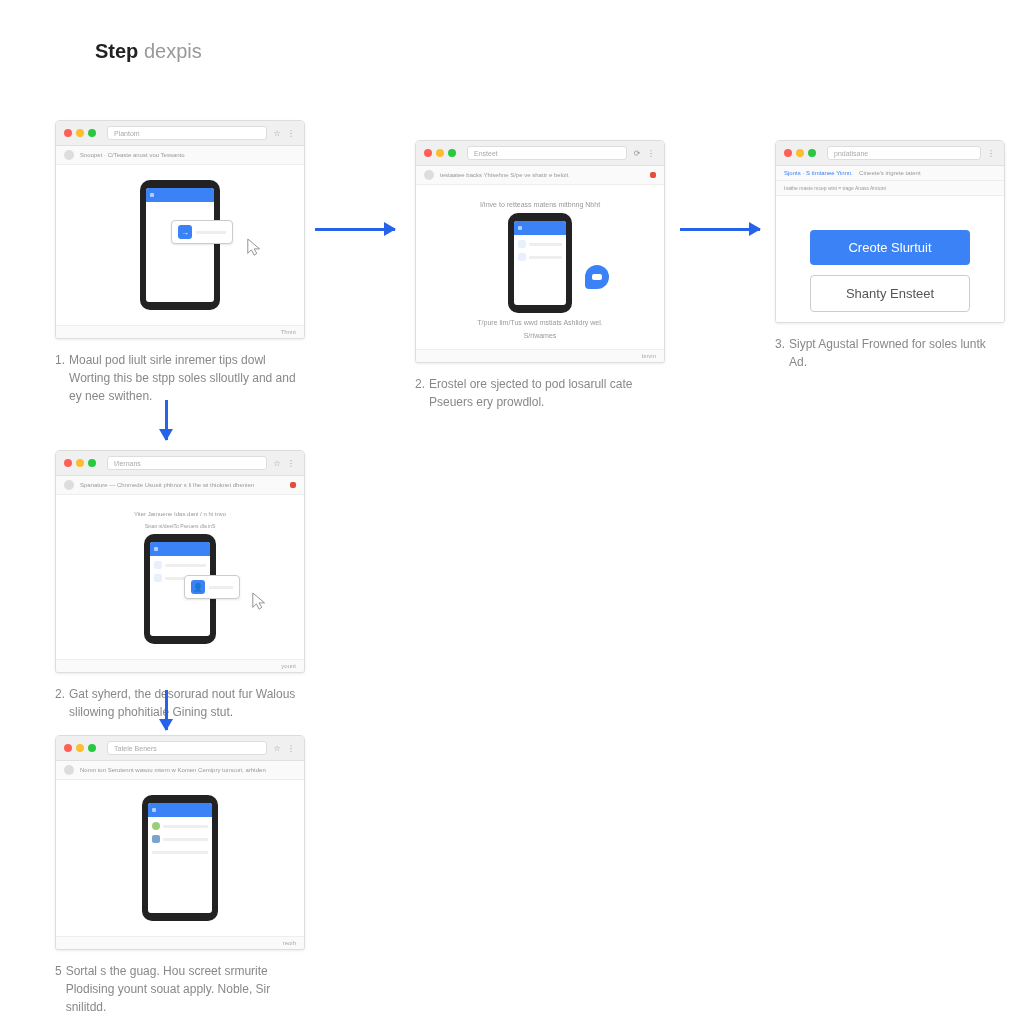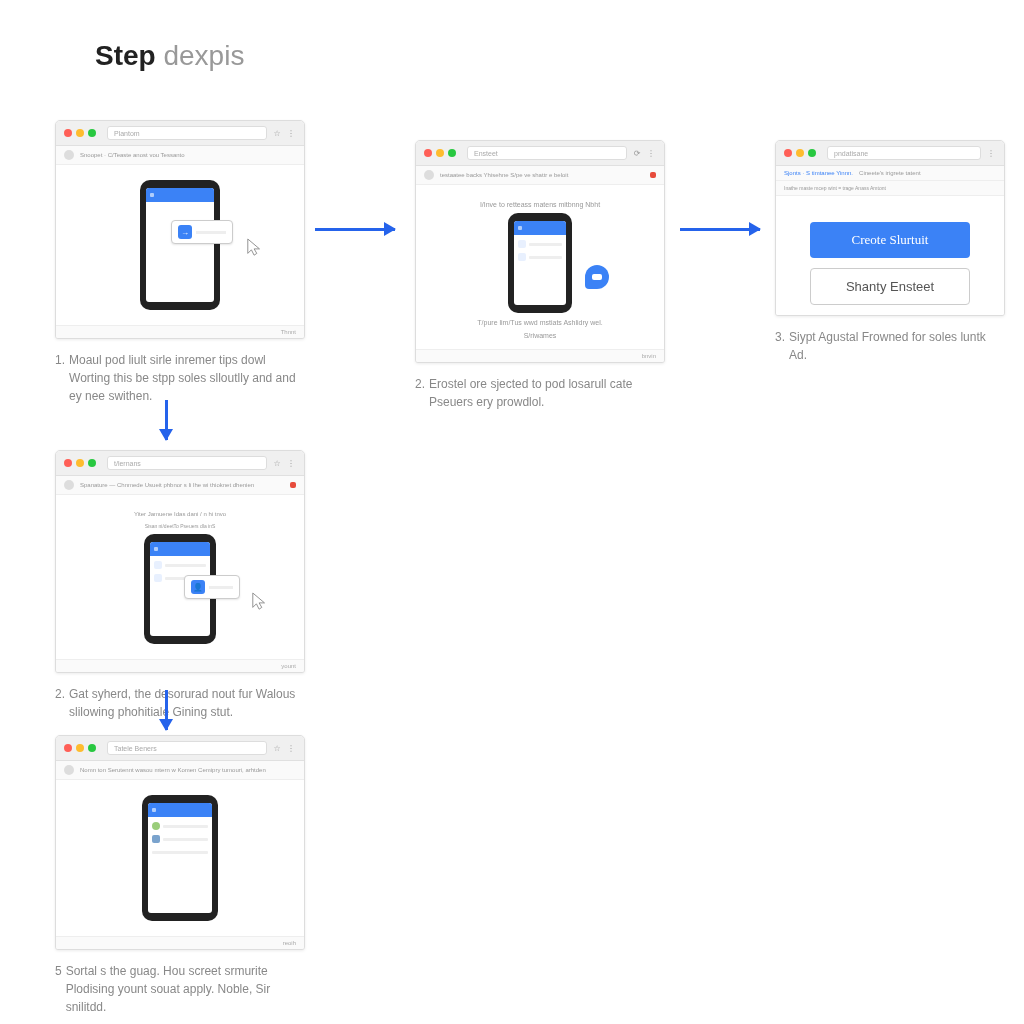--- a/index.html
+++ b/index.html
@@ -1,17 +1,17 @@
 <!DOCTYPE html>
 <html><head>
 <meta charset="utf-8">
 <style>
 * { margin: 0; padding: 0; box-sizing: border-box; }
 body { font-family: -apple-system, BlinkMacSystemFont, "Segoe UI", Arial, sans-serif; background: #fff; width: 1024px; height: 1024px; position: relative; }
-.page-title { position: absolute; top: 40px; left: 95px; font-size: 28px; color: #333; }
+.page-title { position: absolute; top: 40px; left: 95px; font-size: 20px; color: #333; }
 .page-title .bold { font-weight: 600; color: #222; }
 .page-title .light { font-weight: 400; color: #999; }
 
 .step { position: absolute; width: 250px; }
 .step-caption { font-size: 12px; color: #888; line-height: 1.5; margin-top: 12px; display: flex; gap: 4px; }
 .step-caption .num { flex-shrink: 0; }
 
 .window { width: 100%; background: #fff; border: 1px solid #ddd; border-radius: 5px 5px 3px 3px; box-shadow: 0 1px 3px rgba(0,0,0,0.08); overflow: hidden; }
 .win-chrome { background: #f0f0f0; padding: 5px 8px; display: flex; align-items: center; gap: 5px; border-bottom: 1px solid #e0e0e0; }
 .traffic { display: flex; gap: 4px; }
@@ -43,21 +43,21 @@
 
 .callout { position: absolute; background: #fff; border: 1px solid #ccc; border-radius: 4px; padding: 4px 6px; font-size: 6px; color: #999; display: flex; align-items: center; gap: 4px; box-shadow: 0 1px 2px rgba(0,0,0,0.1); }
 .callout .co-icon { width: 14px; height: 14px; background: #3b82f6; border-radius: 3px; display: flex; align-items: center; justify-content: center; color: #fff; font-size: 8px; }
 .cursor { width: 18px; height: 22px; position: absolute; }
 
 .chat-bubble { width: 24px; height: 24px; background: #3b82f6; border-radius: 50% 50% 50% 4px; position: absolute; display: flex; align-items: center; justify-content: center; }
 .chat-bubble::before { content: ""; width: 10px; height: 6px; background: #fff; border-radius: 2px; }
 
 .body-text-lines { text-align: center; font-size: 7px; color: #999; margin-top: 6px; }
 
-.btn-primary { background: #3b82f6; color: #fff; border: none; border-radius: 4px; padding: 10px 20px; font-size: 13px; width: 160px; text-align: center; margin: 8px auto 10px; display: block; font-family: Liberation Serif, serif; }
+.btn-primary { background: #3b82f6; color: #fff; border: none; border-radius: 4px; padding: 10px 20px; font-size: 13px; width: 160px; text-align: center; margin: 16px auto 10px; display: block; }
 .btn-secondary { background: #fff; color: #555; border: 1px solid #ccc; border-radius: 4px; padding: 10px 20px; font-size: 13px; width: 160px; text-align: center; margin: 0 auto; display: block; }
 
 .arrow { position: absolute; }
 .arrow-h { height: 3px; background: #2563eb; }
 .arrow-h::after { content: ""; position: absolute; right: -1px; top: -6px; border-left: 12px solid #2563eb; border-top: 7px solid transparent; border-bottom: 7px solid transparent; }
 .arrow-v { width: 3px; background: #2563eb; }
 .arrow-v::after { content: ""; position: absolute; bottom: -1px; left: -6px; border-top: 12px solid #2563eb; border-left: 7px solid transparent; border-right: 7px solid transparent; }
 
 
 #step1 { top: 120px; left: 55px; }

